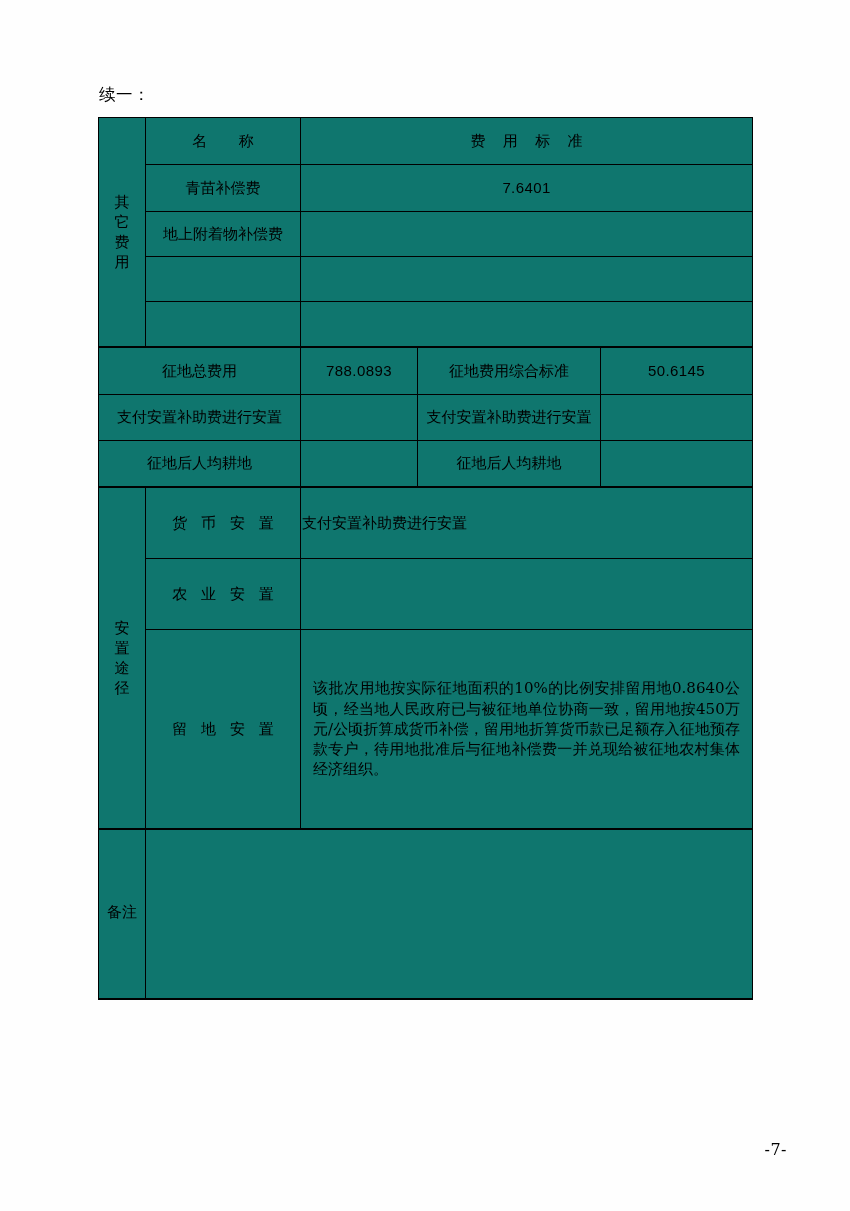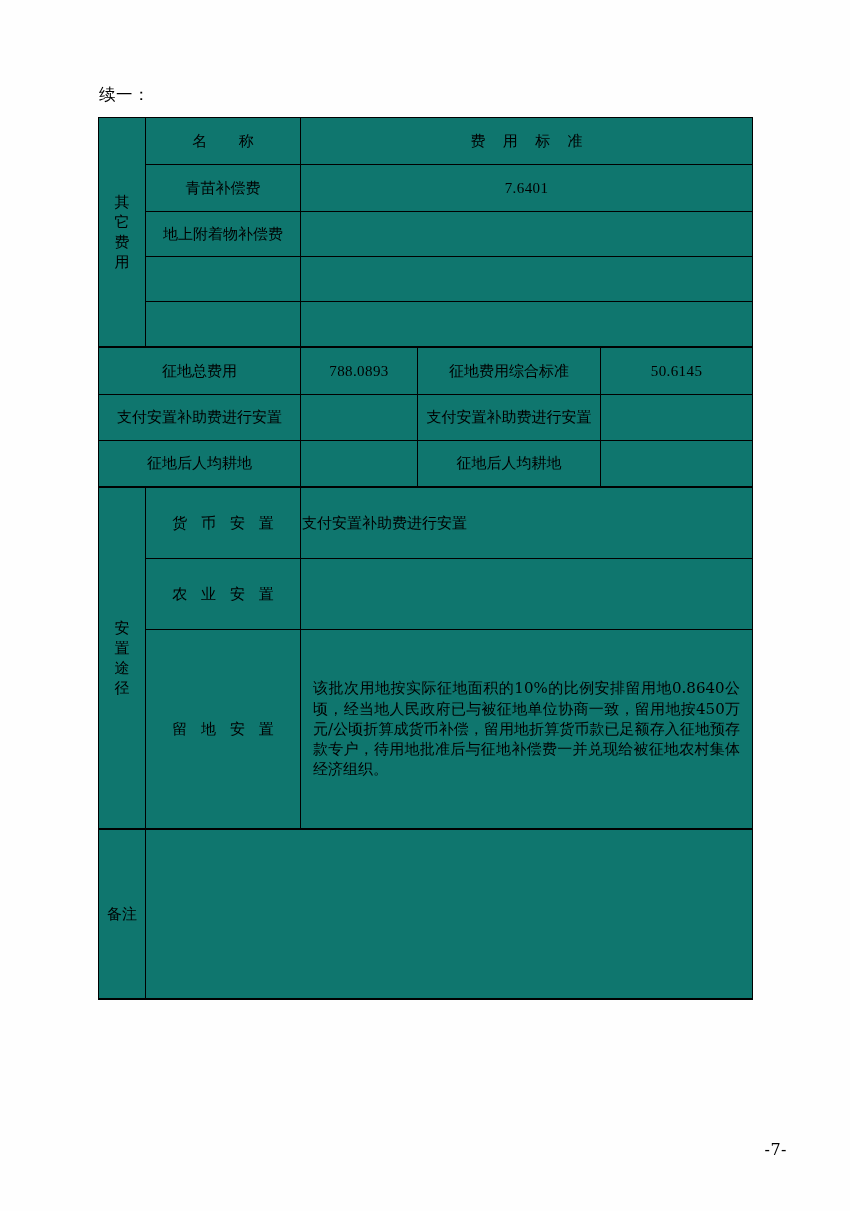--- a/index.html
+++ b/index.html
@@ -75,36 +75,37 @@
     padding: 6px 0;
     box-sizing: border-box;
   }
   .vlabel .vstack span { display: block; }
 
   .vlabel-short {
     width: 47px;
     text-align: center;
     font-size: 15.5px;
     line-height: 1.15;
+    font-family: Liberation Mono, monospace;
   }
   .vlabel-short .vstack2 {
     display: flex;
     flex-direction: column;
     align-items: center;
     justify-content: center;
     height: 100%;
   }
 
   
   .sp1 { letter-spacing: 0.30em; padding-left: 0.30em; }
   .sp2 { letter-spacing: 0.55em; padding-left: 0.55em; }
   .sp3 { letter-spacing: 0.42em; padding-left: 0.42em; }
 
   .num {
-    font-family: Liberation Serif, serif;
+    font-family: Liberation Sans, sans-serif;
     font-size: 15px;
     letter-spacing: 0.4px;
   }
 
   .cellpad   { padding: 4px 6px; }
   .para-cell {
     padding: 10px 9px 10px 8px;
     font-size: 15px;
     line-height: 1.62;
     text-align: justify;

